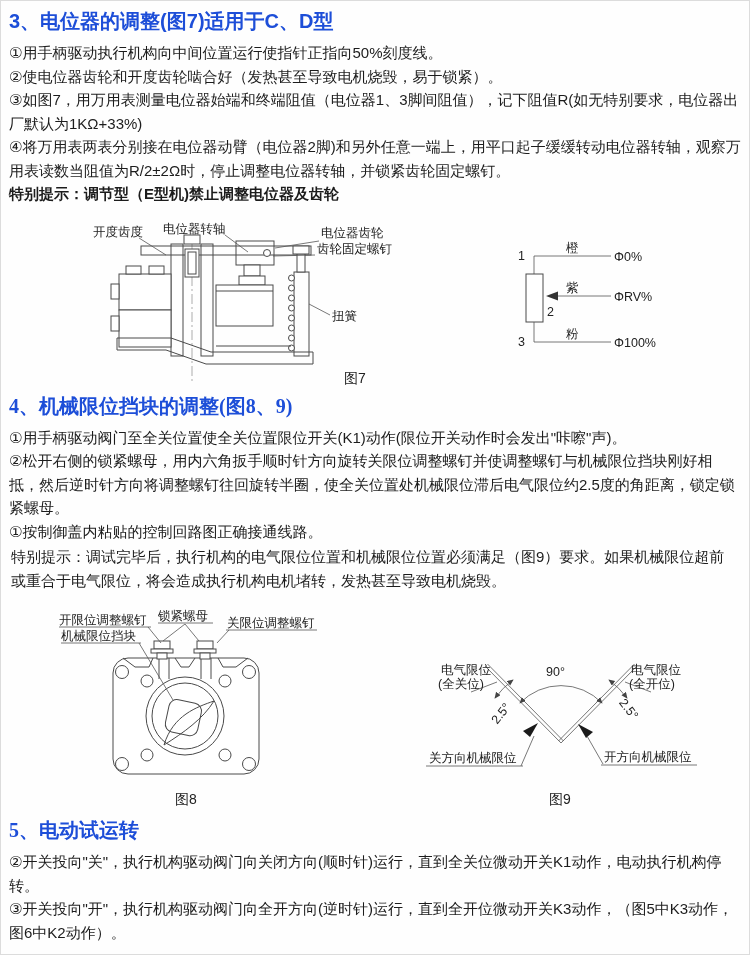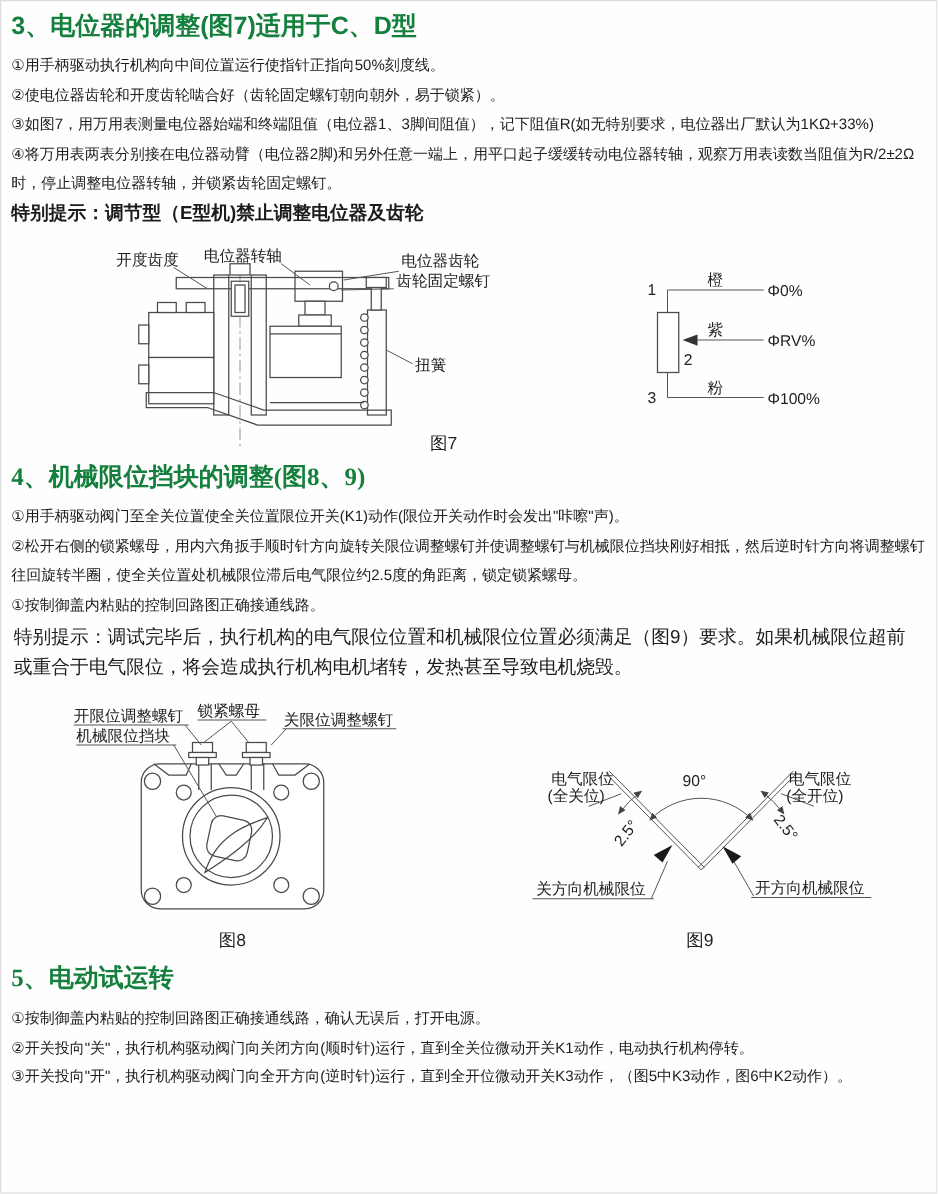--- a/index.html
+++ b/index.html
@@ -3,44 +3,44 @@
 <meta charset="utf-8">
 <style>
   html,body{margin:0;padding:0;background:#fff;}
   .page{
     width:750px;height:955px;box-sizing:border-box;
     background:#fefefe;border:1px solid #dcdcdc;
     padding:8px 8px 0 8px;position:relative;overflow:hidden;
     font-family:"Liberation Sans","DejaVu Sans",sans-serif;
     color:#1c1c1c;
   }
-  h2.sec-title{font-size:20px;line-height:24px;font-weight:700;margin:0 0 8px 0;color:#15803d;}
+  h2.sec-title{font-size:20px;line-height:24px;font-weight:700;margin:0 0 8px 0;color:#1d4ed8;}
   h2.mt{margin-top:6px;font-family:Liberation Serif, serif;}
-  p.step{font-size:12px;line-height:23.5px;margin:0;}
+  p.step{font-size:15px;line-height:23.5px;margin:0;}
   p.note-bold{font-size:15px;line-height:23.5px;margin:0;font-weight:700;}
   p.note{font-size:15px;line-height:23.5px;margin:2px;}
   .figrow{position:relative;}
   .fig7row{height:182px;}
   .fig89row{height:218px;}
   svg{position:absolute;overflow:visible;}
   svg text{font-family:"Liberation Sans","DejaVu Sans",sans-serif;fill:#222;}
   .lbl{font-size:12.5px;}
   .cap{font-size:14px;}
   .thin{stroke:#4a4a4a;stroke-width:1;fill:none;}
   .thin2{stroke:#555;stroke-width:0.8;fill:none;}
   .wfill{fill:#fff;stroke:#4a4a4a;stroke-width:1;}
 </style>
 </head>
 <body>
 
 <div class="page">
 
   <h2 class="sec-title">3、电位器的调整(图7)适用于C、D型</h2>
   <p class="step">①用手柄驱动执行机构向中间位置运行使指针正指向50%刻度线。</p>
-  <p class="step">②使电位器齿轮和开度齿轮啮合好（齿轮固定螺钉朝向朝外，易于锁紧）。</p>
+  <p class="step">②使电位器齿轮和开度齿轮啮合好（发热甚至导致电机烧毁，易于锁紧）。</p>
   <p class="step">③如图7，用万用表测量电位器始端和终端阻值（电位器1、3脚间阻值），记下阻值R(如无特别要求，电位器出厂默认为1KΩ+33%)</p>
   <p class="step">④将万用表两表分别接在电位器动臂（电位器2脚)和另外任意一端上，用平口起子缓缓转动电位器转轴，观察万用表读数当阻值为R/2±2Ω时，停止调整电位器转轴，并锁紧齿轮固定螺钉。</p>
   <p class="note-bold">特别提示：调节型（E型机)禁止调整电位器及齿轮</p>
 
   <div class="figrow fig7row">
 
     <svg style="left:80px;top:10px;" width="310" height="172" viewBox="0 0 310 172">
       <defs>
         <pattern id="h7" width="5" height="5" patternUnits="userSpaceOnUse">
           <path d="M0,5 l5,-5" stroke="#999" stroke-width="0.6"></path>
@@ -218,17 +218,16 @@
       <text class="lbl" x="228" y="42">(全开位)</text>
       <text class="lbl" x="90" y="78" transform="rotate(-52 94 72)">2.5°</text>
       <text class="lbl" x="212" y="60" transform="rotate(52 218 64)">2.5°</text>
       <text class="lbl" x="28" y="116">关方向机械限位</text>
       <text class="lbl" x="203" y="115">开方向机械限位</text>
       <text class="cap" x="148" y="158">图9</text>
     </svg>
   </div>
 
   <h2 class="sec-title mt">5、电动试运转</h2>
-  <p class="step">①按制御盖内粘贴的控制回路图正确接通线路，确认无误后，打开电源。</p>
   <p class="step">②开关投向"关"，执行机构驱动阀门向关闭方向(顺时针)运行，直到全关位微动开关K1动作，电动执行机构停转。</p>
   <p class="step">③开关投向"开"，执行机构驱动阀门向全开方向(逆时针)运行，直到全开位微动开关K3动作，（图5中K3动作，图6中K2动作）。</p>
 
 </div>
 
 </body></html>

